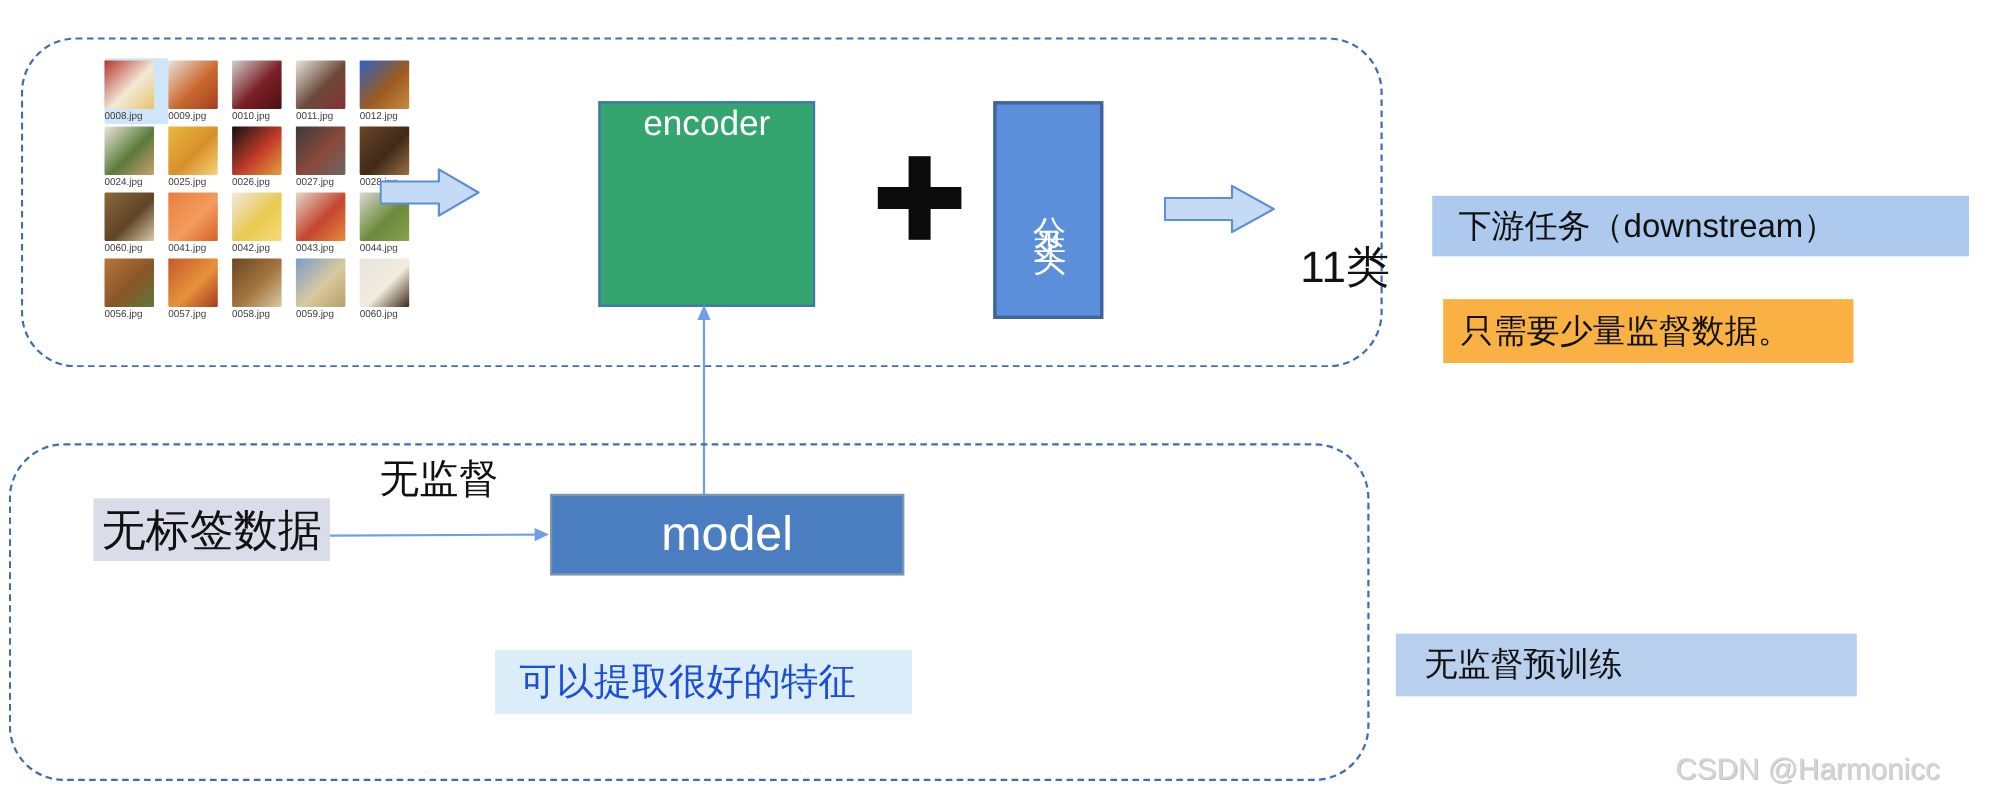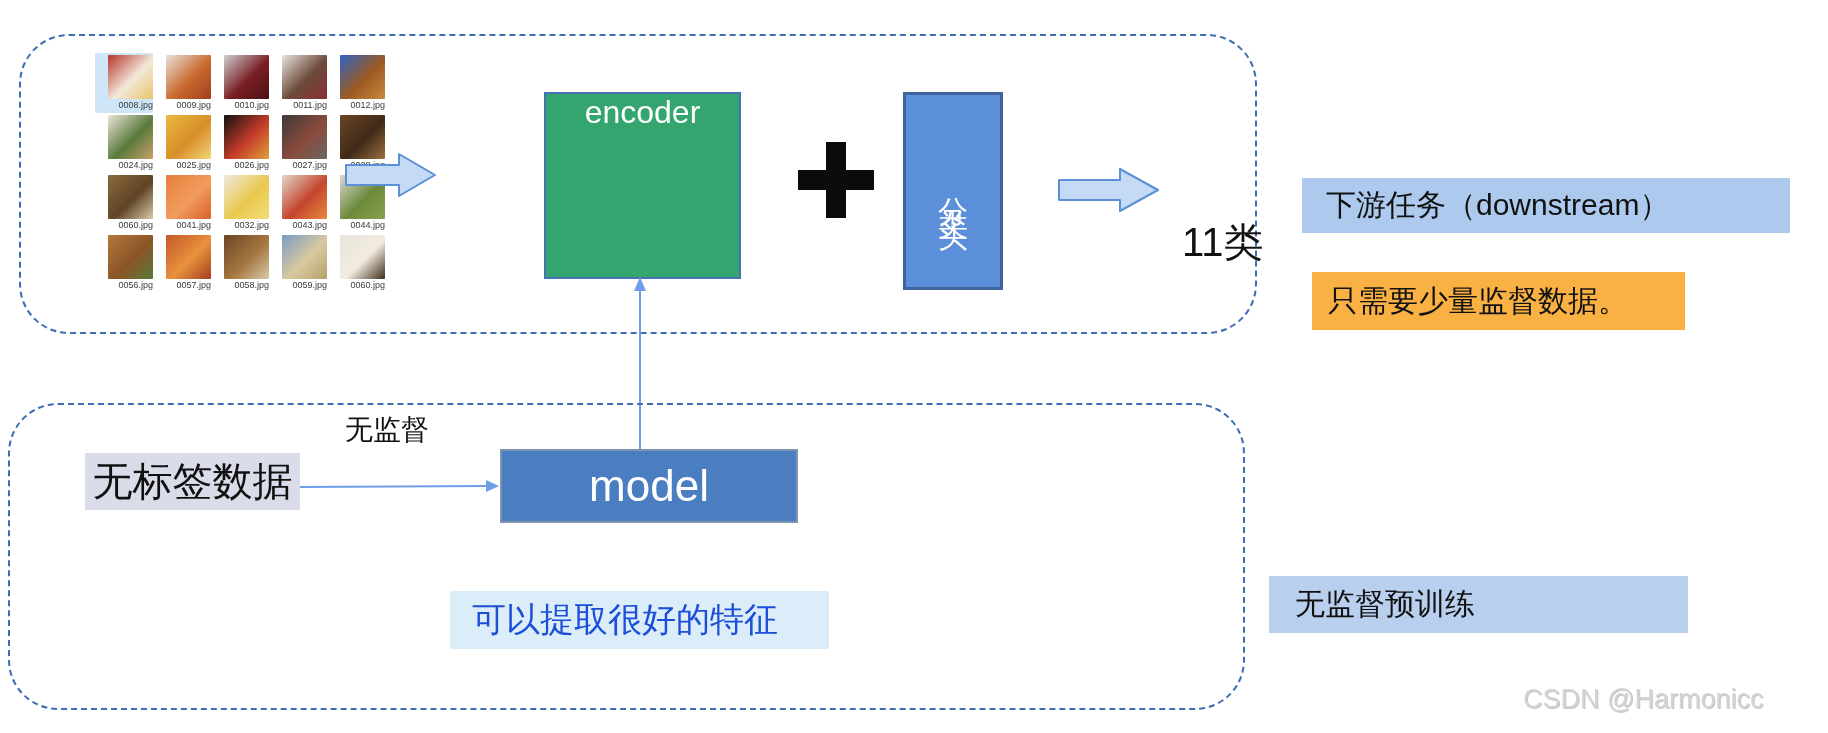--- a/index.html
+++ b/index.html
@@ -7,21 +7,21 @@
   .canvas{position:relative;width:1828px;height:733px;background:#fff;overflow:hidden;}
 
   
   .frame{position:absolute;border:2px dashed var(--dashed-border);border-radius:50px;}
   .frame.top{left:19px;top:34px;width:1238px;height:300px;}
   .frame.bottom{left:8px;top:403px;width:1237px;height:307px;}
 
   
   .grid{position:absolute;left:88px;top:46px;width:300px;height:245px;overflow:hidden;
         display:grid;grid-template-columns:repeat(5,58px);grid-auto-rows:60px;padding:7px 0 0 7px;}
-  .cell{width:58px;display:flex;flex-direction:column;align-items:flex-end;padding-top:2px;border-radius:2px;}
+  .cell{width:58px;display:flex;flex-direction:column;align-items:flex-start;padding-top:2px;border-radius:2px;}
   .cell.selected{background:var(--selected-bg);}
   .thumb{width:45px;height:44px;border-radius:1px;}
   .flabel{font-size:9px;line-height:12px;color:#3a3a3a;white-space:nowrap;}
 
   
   .abs{position:absolute;}
 
   
   .encoder{position:absolute;left:544px;top:92px;width:197px;height:187px;
            background:var(--encoder-fill);border:2px solid var(--encoder-border);
@@ -42,22 +42,22 @@
   .out-label{position:absolute;left:1182px;top:170px;font-size:40px;color:#111;margin-top:45px;}
 
   .hl{position:absolute;display:flex;align-items:center;color:#111;font-size:30px;}
   .hl.blue1{left:1302px;top:178px;width:488px;height:55px;background:var(--highlight-blue);padding-left:24px;}
   .hl.orange{left:1312px;top:272px;width:373px;height:58px;background:var(--highlight-orange);padding-left:16px;}
   .hl.blue2{left:1269px;top:546px;width:419px;height:57px;background:var(--highlight-blue2);padding-left:26px;margin-top:30px;}
 
   
   .unlabeled{position:absolute;left:85px;top:453px;width:215px;height:57px;background:var(--unlabeled-bg);
              display:flex;align-items:center;justify-content:center;font-size:40px;color:#111;}
-  .arrow-word{position:absolute;left:345px;top:411px;font-size:28px;color:#111;}
-  .model{position:absolute;left:500px;top:449px;width:298px;height:74px;
+  .arrow-word{position:absolute;left:345px;top:411px;font-size:36px;color:#111;}
+  .model{position:absolute;left:500px;top:449px;width:322px;height:74px;
          background:var(--model-fill);border:2px solid #7f94ad;
          display:flex;align-items:center;justify-content:center;color:#fff;font-size:44px;}
   .feature-note{position:absolute;left:450px;top:591px;width:379px;height:58px;background:var(--feature-bg);
                 display:flex;align-items:center;font-size:34px;color:#1d4ed8;padding-left:22px;}
 
   .watermark{position:absolute;left:1523px;top:684px;font-size:27px;color:var(--watermark-color);
              text-shadow:1px 1px 0 #c6c6c6;}
 </style>
 </head>
 <body>
@@ -110,21 +110,21 @@
       <div class="cell">
         <div class="thumb" style="background: linear-gradient(135deg, rgb(138, 106, 60) 0%, rgb(95, 68, 38) 55%, rgb(217, 201, 168) 100%);"></div>
         <div class="flabel">0060.jpg</div>
       </div>
       <div class="cell">
         <div class="thumb" style="background: linear-gradient(135deg, rgb(232, 127, 60) 0%, rgb(242, 156, 94) 55%, rgb(217, 96, 42) 100%);"></div>
         <div class="flabel">0041.jpg</div>
       </div>
       <div class="cell">
         <div class="thumb" style="background: linear-gradient(135deg, rgb(239, 233, 223) 0%, rgb(233, 201, 79) 55%, rgb(243, 220, 122) 100%);"></div>
-        <div class="flabel">0032.jpg</div>
+        <div class="flabel">0042.jpg</div>
       </div>
       <div class="cell">
         <div class="thumb" style="background: linear-gradient(135deg, rgb(226, 216, 200) 0%, rgb(196, 69, 47) 55%, rgb(232, 136, 60) 100%);"></div>
         <div class="flabel">0043.jpg</div>
       </div>
       <div class="cell">
         <div class="thumb" style="background: linear-gradient(135deg, rgb(220, 216, 208) 0%, rgb(107, 138, 60) 55%, rgb(138, 160, 79) 100%);"></div>
         <div class="flabel">0044.jpg</div>
       </div>
       <div class="cell">

